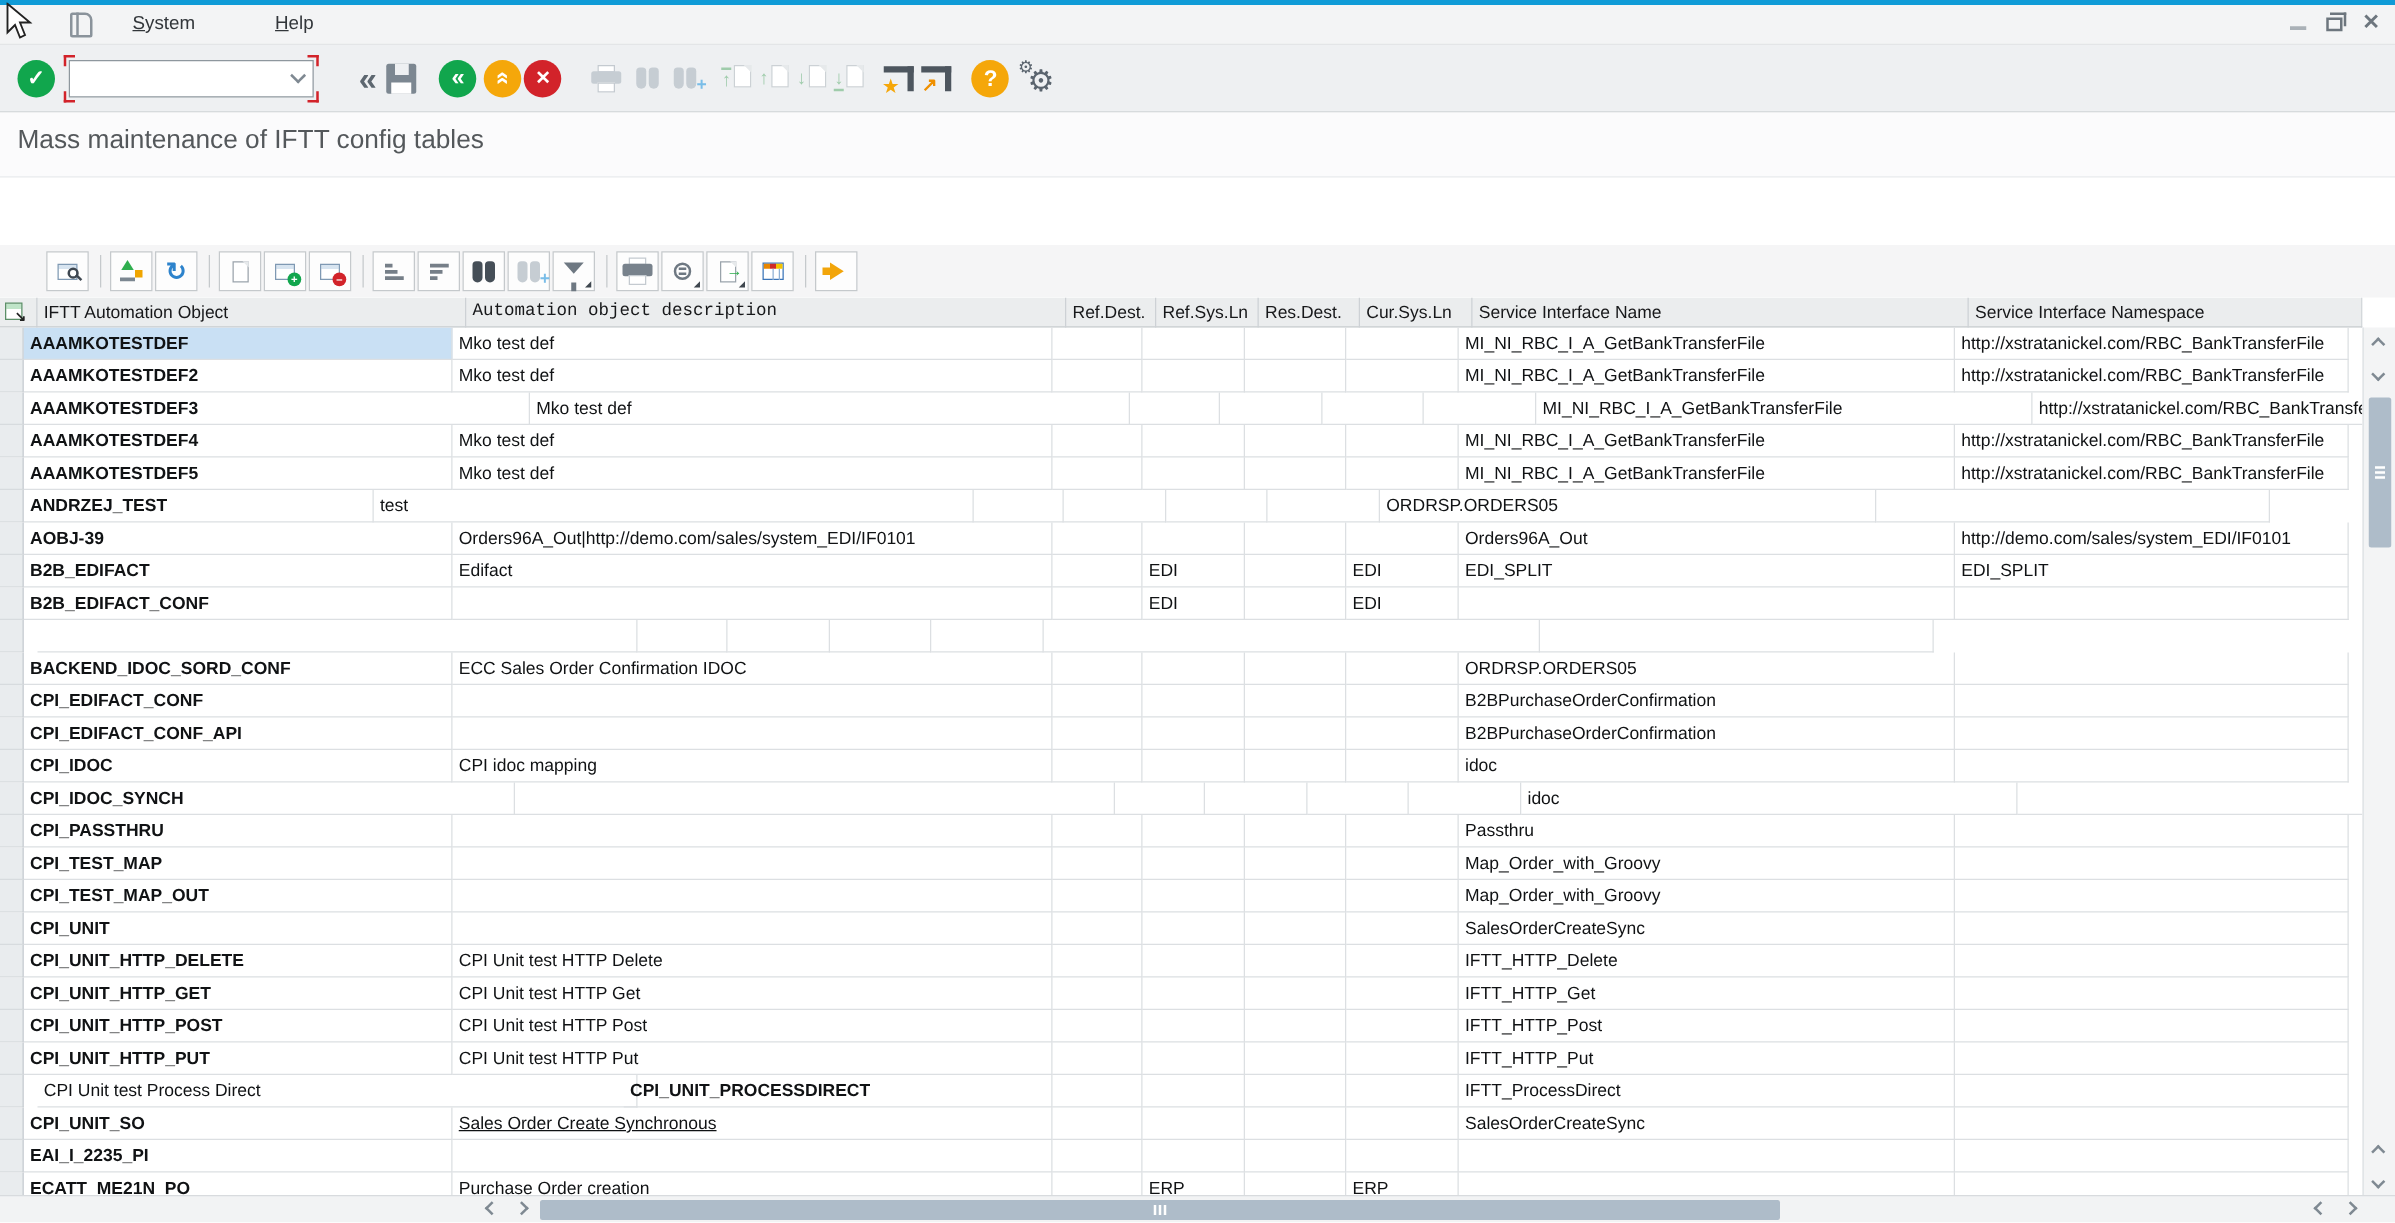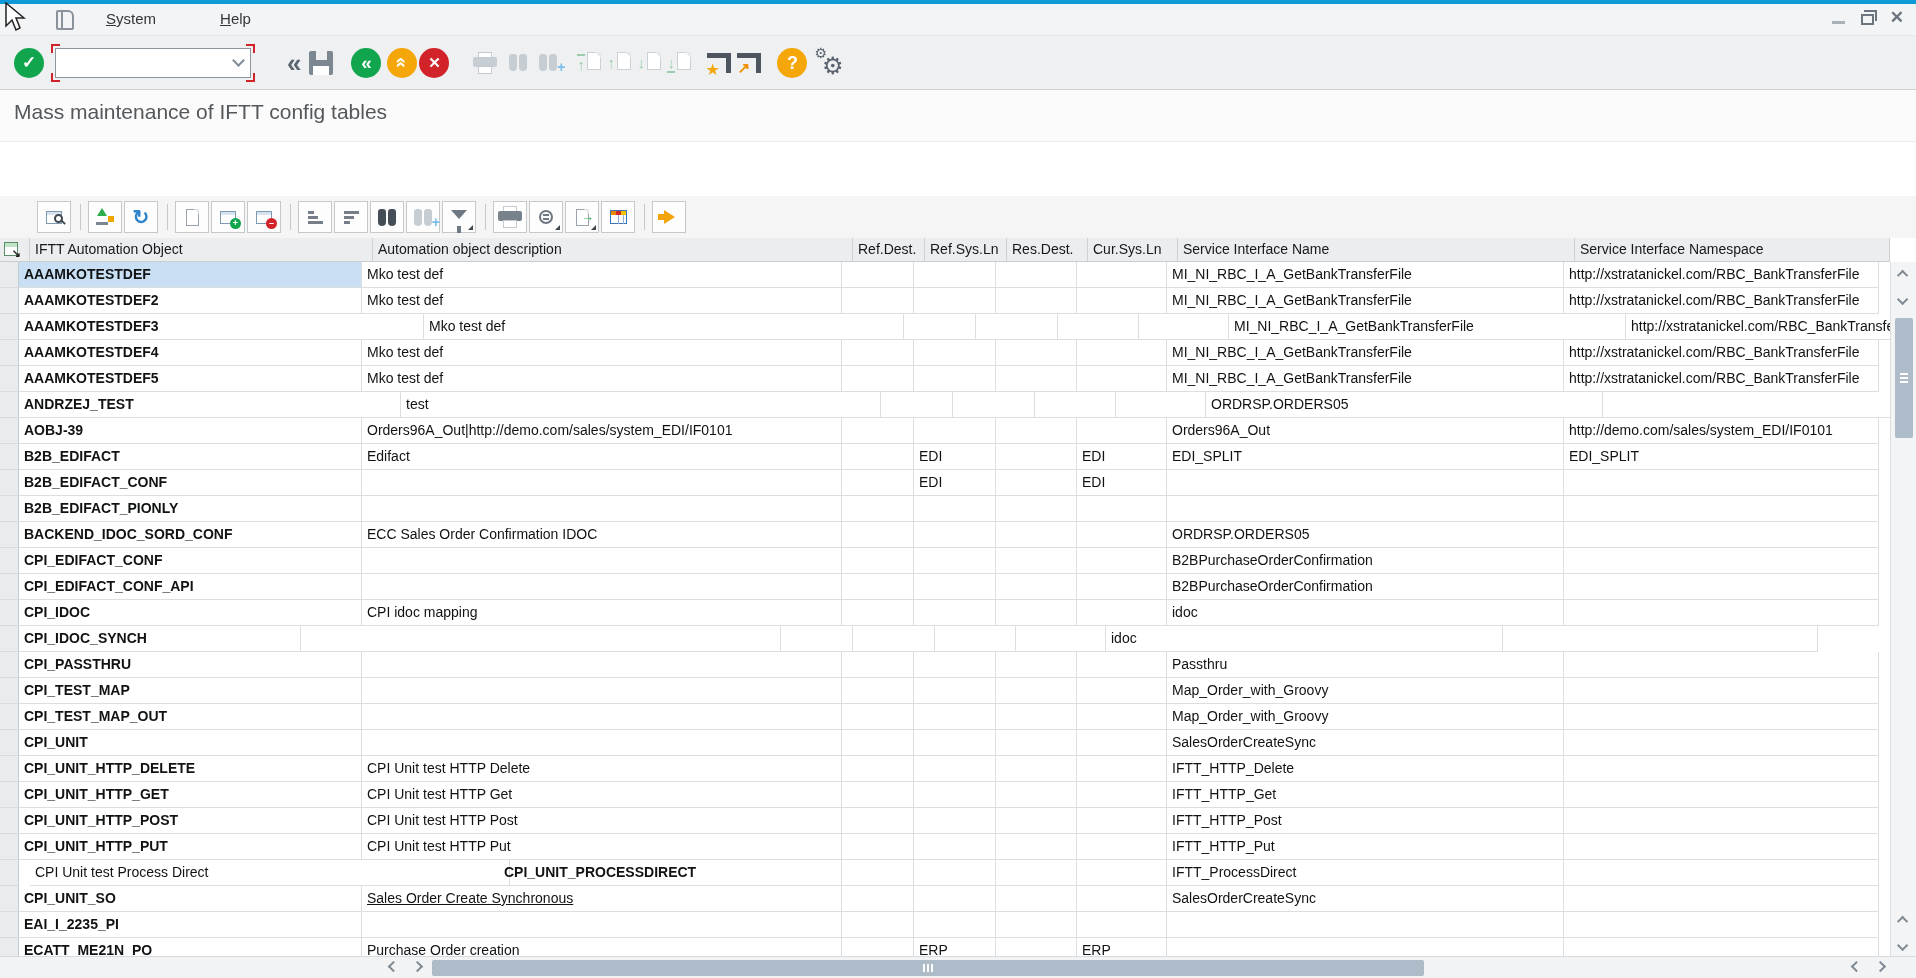--- a/index.html
+++ b/index.html
@@ -323,21 +323,21 @@
     </div>
 </div>
 
 <div id="grid">
   <div id="grid-header">
     <div id="corner-cell">
         <span class="i-corner"></span>
       </div>
     <div id="header-cells" style="display:flex;">
         <div class="hcell" style="width: 343px;">IFTT Automation Object</div>
-        <div class="hcell" style="width: 480px;">Automation object description</div>
+        <div class="hcell" style="width: 480px; font-family: Liberation Mono, monospace;">Automation object description</div>
         <div class="hcell" style="width: 72px;">Ref.Dest.</div>
         <div class="hcell" style="width: 82px;">Ref.Sys.Ln</div>
         <div class="hcell" style="width: 81px;">Res.Dest.</div>
         <div class="hcell" style="width: 90px;">Cur.Sys.Ln</div>
         <div class="hcell" style="width: 397px;">Service Interface Name</div>
         <div class="hcell" style="width: 315px;">Service Interface Namespace</div>
       </div>
   </div>
   <div id="grid-body">
       <div class="grow">
@@ -396,21 +396,21 @@
         <div class="cell" style="width: 72px;"></div>
         <div class="cell" style="width: 82px;"></div>
         <div class="cell" style="width: 81px;"></div>
         <div class="cell" style="width: 90px;"></div>
         <div class="cell" style="width: 397px;">MI_NI_RBC_I_A_GetBankTransferFile</div>
         <div class="cell" style="width: 315px;">http://xstratanickel.com/RBC_BankTransferFile</div>
       </div>
       <div class="grow">
         <div class="selcell"></div>
         <div class="selspacer"></div>
-        <div class="cell c0" style="width: 382px;">ANDRZEJ_TEST</div>
+        <div class="cell c0" style="width: 280px;">ANDRZEJ_TEST</div>
         <div class="cell" style="width: 480px;">test</div>
         <div class="cell" style="width: 72px;"></div>
         <div class="cell" style="width: 82px;"></div>
         <div class="cell" style="width: 81px;"></div>
         <div class="cell" style="width: 90px;"></div>
         <div class="cell" style="width: 397px;">ORDRSP.ORDERS05</div>
         <div class="cell" style="width: 315px;"></div>
       </div>
       <div class="grow">
         <div class="selcell"></div>
@@ -444,21 +444,20 @@
         <div class="cell" style="width: 72px;"></div>
         <div class="cell" style="width: 82px;">EDI</div>
         <div class="cell" style="width: 81px;"></div>
         <div class="cell" style="width: 90px;">EDI</div>
         <div class="cell" style="width: 397px;"></div>
         <div class="cell" style="width: 315px;"></div>
       </div>
       <div class="grow">
         <div class="selcell"></div>
         <div class="selspacer"></div>
-        <div class="cell c0" style="width: 343px;">B2B_EDIFACT_PIONLY</div>
         <div class="cell" style="width: 480px;"></div>
         <div class="cell" style="width: 72px;"></div>
         <div class="cell" style="width: 82px;"></div>
         <div class="cell" style="width: 81px;"></div>
         <div class="cell" style="width: 90px;"></div>
         <div class="cell" style="width: 397px;"></div>
         <div class="cell" style="width: 315px;"></div>
       </div>
       <div class="grow">
         <div class="selcell"></div>
@@ -504,21 +503,21 @@
         <div class="cell" style="width: 72px;"></div>
         <div class="cell" style="width: 82px;"></div>
         <div class="cell" style="width: 81px;"></div>
         <div class="cell" style="width: 90px;"></div>
         <div class="cell" style="width: 397px;">idoc</div>
         <div class="cell" style="width: 315px;"></div>
       </div>
       <div class="grow">
         <div class="selcell"></div>
         <div class="selspacer"></div>
-        <div class="cell c0" style="width: 282px;">CPI_IDOC_SYNCH</div>
+        <div class="cell c0" style="width: 393px;">CPI_IDOC_SYNCH</div>
         <div class="cell" style="width: 480px;"></div>
         <div class="cell" style="width: 72px;"></div>
         <div class="cell" style="width: 82px;"></div>
         <div class="cell" style="width: 81px;"></div>
         <div class="cell" style="width: 90px;"></div>
         <div class="cell" style="width: 397px;">idoc</div>
         <div class="cell" style="width: 315px;"></div>
       </div>
       <div class="grow">
         <div class="selcell"></div>

